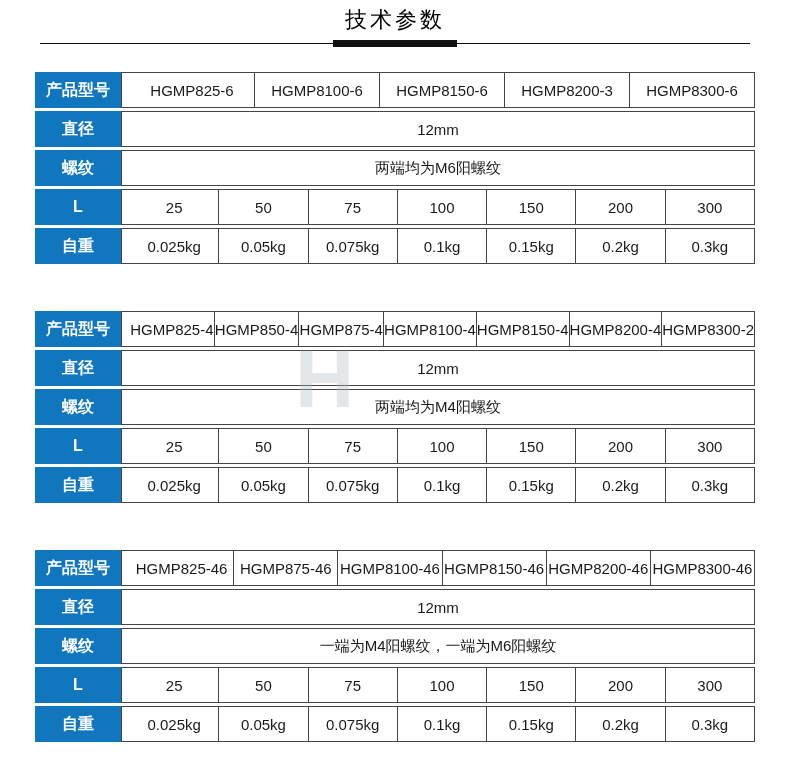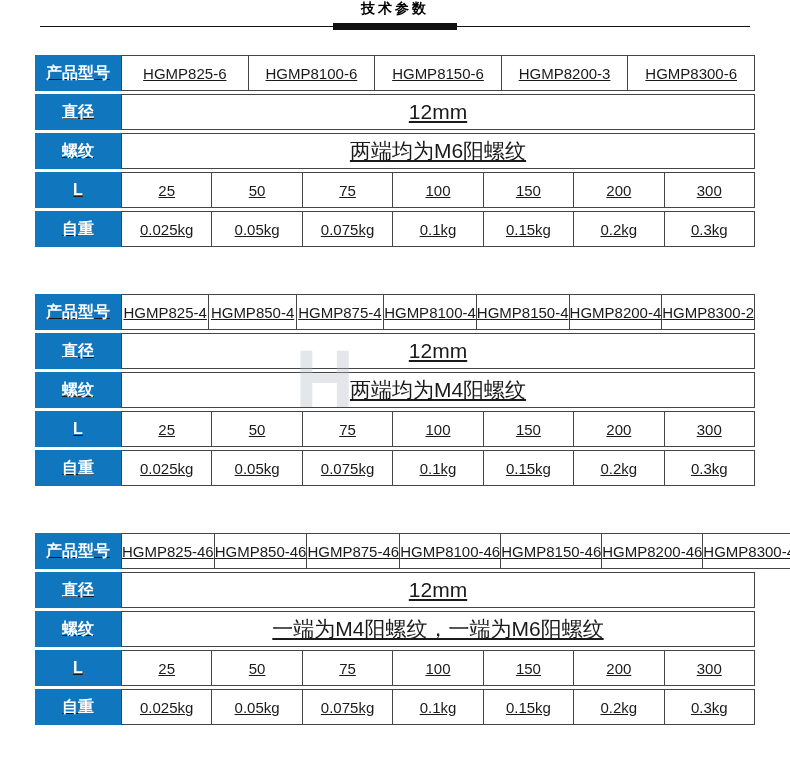--- a/index.html
+++ b/index.html
@@ -6,42 +6,43 @@
   .sheet{
     position:relative;
     width:790px;height:765px;
     background:#ffffff;
     font-family:"Liberation Sans","DejaVu Sans",sans-serif;
     color:#1a1a1a;
     overflow:hidden;
   }
   
   .title{
+    padding-top:5px;
     text-align:center;
-    font-size:14px;
-    font-weight:bold;
+    font-size:22px;
+    font-weight:normal;
     letter-spacing:3px;
     color:#000;
   }
   .divider{
     position:relative;
     margin:8px 40px 0 40px;
     height:1px;
     background:#111;
   }
   .divider-thick{
     position:absolute;
     left:50%;top:-3px;
     transform:translateX(-50%);
     width:124px;height:7px;
     background:#111;
   }
   
   .tables-wrap{margin-top:28px;}
-  .param-table{margin:0 35px;text-decoration:underline;}
+  .param-table{margin:0 35px;}
   .param-table + .param-table{margin-top:47px;}
   .p-row{
     display:flex;
     height:36px;
     margin-bottom:3px;
   }
   .p-row:last-child{margin-bottom:0;}
   .label-cell{
     width:86px;
     flex:0 0 86px;
@@ -57,25 +58,25 @@
     background:#ffffff;
     border:1px solid var(--border,#454545);
   }
   .data-cell{
     flex:1;
     display:flex;align-items:center;justify-content:center;
     font-size:15px;
     border-left:1px solid var(--border,#454545);
     white-space:nowrap;
   }
-  .data-cell:first-child{border-left:none;}
+  .data-cell:first-child{border-left:none;margin-left:8px;}
   .merged-cell{
     flex:1;
     display:flex;align-items:center;justify-content:center;
-    font-size:21px;
+    font-size:15px;
   }
   
   .watermark{
     position:absolute;
     left:295px;top:338px;
     font-size:82px;
     font-weight:bold;
     color:rgba(175,185,195,0.35);
     pointer-events:none;
     line-height:1;
@@ -189,21 +190,20 @@
             <div class="data-cell">0.2kg</div>
             <div class="data-cell">0.3kg</div>
           </div>
         </div>
       </div>
       <div class="param-table">
         <div class="p-row">
           <div class="label-cell">产品型号</div>
           <div class="row-body">
             <div class="data-cell">HGMP825-46</div>
-            <div class="data-cell">HGMP850-46</div>
             <div class="data-cell">HGMP875-46</div>
             <div class="data-cell">HGMP8100-46</div>
             <div class="data-cell">HGMP8150-46</div>
             <div class="data-cell">HGMP8200-46</div>
             <div class="data-cell">HGMP8300-46</div>
           </div>
         </div>
         <div class="p-row">
           <div class="label-cell">直径</div>
           <div class="row-body">

